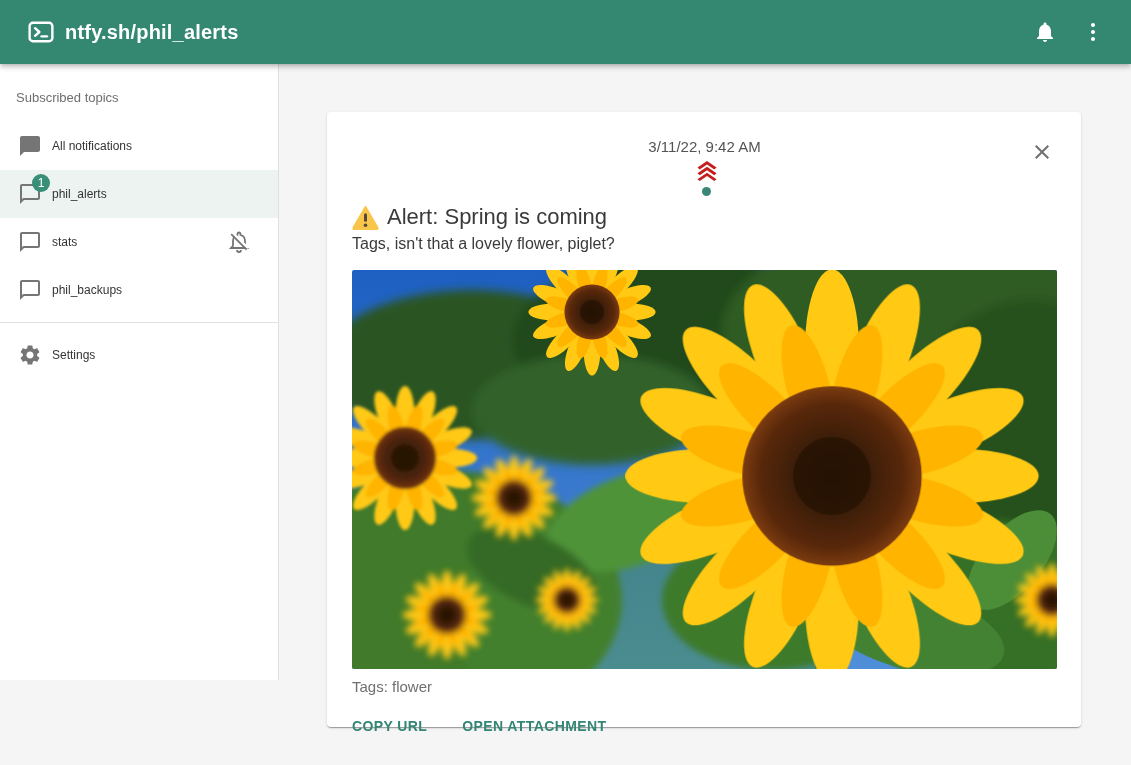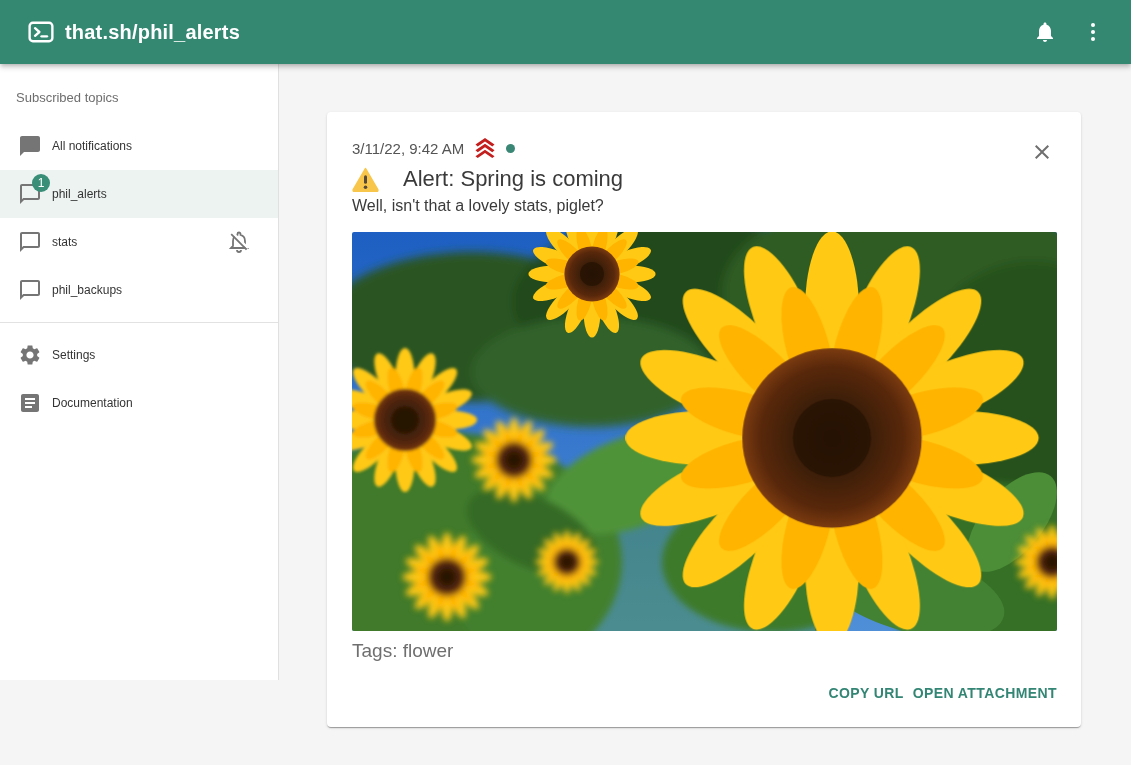--- a/index.html
+++ b/index.html
@@ -35,49 +35,49 @@
   .divider { border:none; border-top:1px solid #e2e2e2; margin:8px 0; }
 
   
   .main { position:absolute; left:280px; top:64px; width:851px; height:701px;
     background:#f5f5f5; overflow:hidden; }
   .card { position:absolute; left:47px; top:48px; width:754px; height:615px;
     background:#fff; border-radius:4px; position:absolute;
     box-shadow:0 2px 1px -1px rgba(0,0,0,.2), 0 1px 1px 0 rgba(0,0,0,.14),
       0 1px 3px 0 rgba(0,0,0,.12);
     padding:26px 24px 20px 25px; }
-  .meta { display:flex; align-items:center; gap:6px; }
+  .meta { display:flex; align-items:center; gap:6px;flex-direction:column; }
   .timestamp { color:#545454; font-size:15px; }
   .prio { width:22px; height:20px; margin-left:4px; }
   .newdot { width:9px; height:9px; border-radius:50%; background:#3b8775;
     margin-left:4px; }
   .closebtn { position:absolute; top:23px; right:22px; width:34px; height:34px;
     border:none; background:transparent; cursor:pointer; border-radius:50%;
     display:flex; align-items:center; justify-content:center; }
-  .ntitle { display:flex; align-items:center; gap:24px; margin-top:8px; }
+  .ntitle { display:flex; align-items:center; gap:8px; margin-top:8px; }
   .ntitle .txt { font-size:22px; color:#3a3a3a; }
   .nbody { margin-top:5px; font-size:16px; color:#3a3a3a; }
   .attachment { margin-top:17px; width:705px; height:399px; border-radius:2px;
     overflow:hidden; display:block; cursor:pointer; }
-  .tags { margin-top:9px; font-size:19px; color:#6f6f6f; }
-  .cardactions { margin-top:19px; display:flex; gap:9px;justify-content:flex-end; }
+  .tags { margin-top:9px; font-size:15px; color:#6f6f6f; }
+  .cardactions { margin-top:19px; display:flex; gap:35px; }
   .textbtn { border:none; background:transparent; color:#338574; font-size:14px;
     font-weight:700; letter-spacing:.4px; cursor:pointer; padding:4px 0;
     font-family:"Liberation Sans", sans-serif; }
 </style>
 </head>
 <body>
 
 <header class="appbar">
   <svg class="logo" viewBox="0 0 24 24">
     <rect x="1.5" y="3.5" width="21" height="17" rx="3" fill="none" stroke="#fff" stroke-width="2.2"></rect>
     <path d="M6.5 8.5 L10.5 12 L6.5 15.5" fill="none" stroke="#fff" stroke-width="2.2" stroke-linecap="round" stroke-linejoin="round"></path>
     <line x1="12.5" y1="16" x2="17.5" y2="16" stroke="#fff" stroke-width="2.2" stroke-linecap="round"></line>
   </svg>
-  <div class="title">that.sh/phil_alerts</div>
+  <div class="title">ntfy.sh/phil_alerts</div>
   <button class="iconbtn">
     <svg width="24" height="24" viewBox="0 0 24 24">
       <path fill="#fff" d="M12 22c1.1 0 2-.9 2-2h-4c0 1.1.9 2 2 2zm6-6v-5c0-3.07-1.63-5.64-4.5-6.32V4c0-.83-.67-1.5-1.5-1.5s-1.5.67-1.5 1.5v.68C7.64 5.36 6 7.92 6 11v5l-2 2v1h16v-1l-2-2z"></path>
     </svg>
   </button>
   <button class="iconbtn" style="margin-left:4px">
     <svg width="24" height="24" viewBox="0 0 24 24">
       <circle cx="12" cy="5" r="2" fill="#fff"></circle>
         <circle cx="12" cy="12" r="2" fill="#fff"></circle>
         <circle cx="12" cy="19" r="2" fill="#fff"></circle>
@@ -126,26 +126,20 @@
 
   <hr class="divider">
 
   <div class="navitem">
     <svg class="rowicon" viewBox="0 0 24 24">
       <path fill="#757575" d="M19.14 12.94c.04-.3.06-.61.06-.94 0-.32-.02-.64-.07-.94l2.03-1.58c.18-.14.23-.41.12-.61l-1.92-3.32c-.12-.22-.37-.29-.59-.22l-2.39.96c-.5-.38-1.03-.7-1.62-.94l-.36-2.54c-.04-.24-.24-.41-.48-.41h-3.84c-.24 0-.43.17-.47.41l-.36 2.54c-.59.24-1.13.57-1.62.94l-2.39-.96c-.22-.08-.47 0-.59.22L2.74 8.87c-.12.21-.08.47.12.61l2.03 1.58c-.05.3-.09.63-.09.94s.02.64.07.94l-2.03 1.58c-.18.14-.23.41-.12.61l1.92 3.32c.12.22.37.29.59.22l2.39-.96c.5.38 1.03.7 1.62.94l.36 2.54c.05.24.24.41.48.41h3.84c.24 0 .44-.17.47-.41l.36-2.54c.59-.24 1.13-.56 1.62-.94l2.39.96c.22.08.47 0 .59-.22l1.92-3.32c.12-.22.07-.47-.12-.61l-2.01-1.58zM12 15.6c-1.98 0-3.6-1.62-3.6-3.6s1.62-3.6 3.6-3.6 3.6 1.62 3.6 3.6-1.62 3.6-3.6 3.6z"></path>
     </svg>
     <span class="rowlabel">Settings</span>
   </div>
 
-  <div class="navitem">
-    <svg class="rowicon" viewBox="0 0 24 24">
-      <path fill="#757575" d="M19 3H5c-1.1 0-2 .9-2 2v14c0 1.1.9 2 2 2h14c1.1 0 2-.9 2-2V5c0-1.1-.9-2-2-2zm-5 14H7v-2h7v2zm3-4H7v-2h10v2zm0-4H7V7h10v2z"></path>
-    </svg>
-    <span class="rowlabel">Documentation</span>
-  </div>
 
 </nav>
 
 <main class="main">
   <section class="card">
 
     <div class="meta">
       <span class="timestamp">3/11/22, 9:42 AM</span>
       <svg class="prio" viewBox="0 0 24 22">
         <path fill="#c41f1f" d="M12 0 1.5 7.2 4 9.3 12 3.8l8 5.5 2.5-2.1z"></path>
@@ -163,21 +157,21 @@
 
     <div class="ntitle">
       <svg width="27" height="25" viewBox="0 0 27 25">
         <path d="M13.5 1.6 25.6 22.4a1.6 1.6 0 0 1-1.4 2.4H2.8a1.6 1.6 0 0 1-1.4-2.4z" fill="#f8c64b" stroke="#f8c64b" stroke-width="1.6" stroke-linejoin="round"></path>
         <rect x="12" y="8.2" width="3" height="8.6" rx="1.5" fill="#55493a"></rect>
         <circle cx="13.5" cy="20.3" r="1.8" fill="#55493a"></circle>
       </svg>
       <span class="txt">Alert: Spring is coming</span>
     </div>
 
-    <div class="nbody">Well, isn't that a lovely stats, piglet?</div>
+    <div class="nbody">Tags, isn't that a lovely flower, piglet?</div>
 
     <svg class="attachment" viewBox="0 0 705 399" preserveAspectRatio="none">
       <defs>
         <linearGradient id="sky" x1="0" y1="0" x2="0" y2="1">
           <stop offset="0" stop-color="#1d5fc2"></stop>
             <stop offset="1" stop-color="#4f8fd8"></stop>
         </linearGradient>
         <radialGradient id="disk" cx="0.5" cy="0.5" r="0.5">
           <stop offset="0" stop-color="#2c1506"></stop>
             <stop offset="0.45" stop-color="#3e1f09"></stop>

